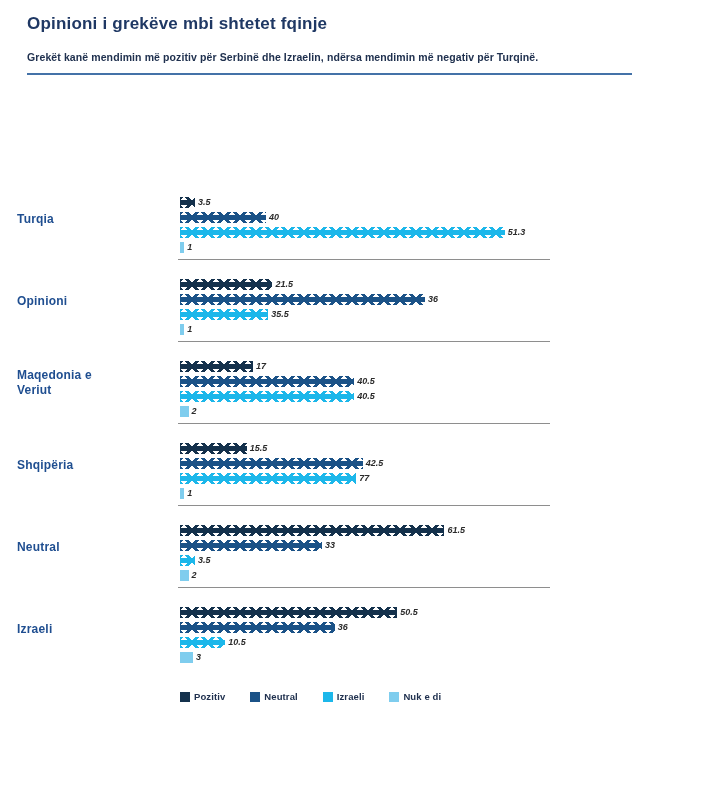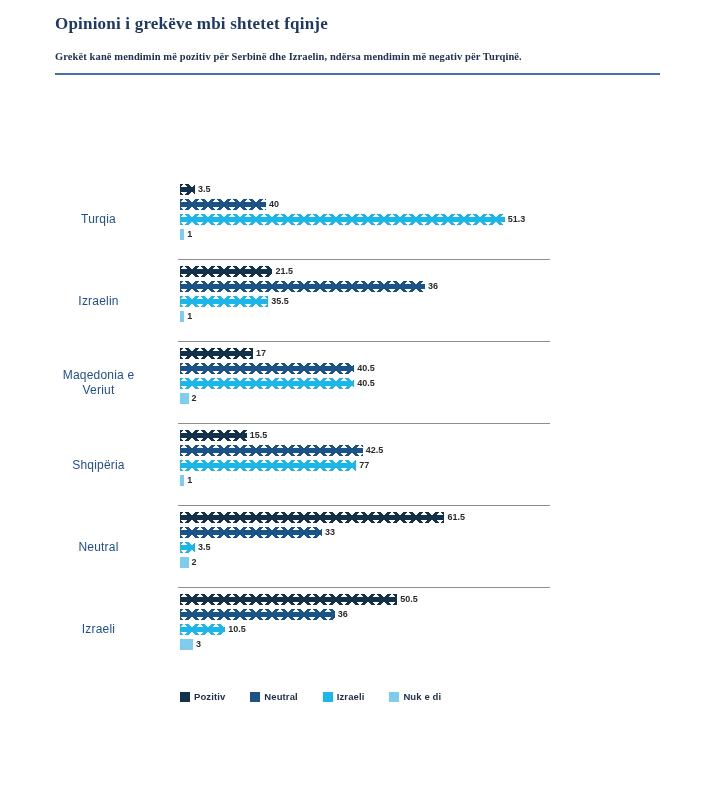--- a/index.html
+++ b/index.html
@@ -10,22 +10,21 @@
   body {
     width: 701px;
     height: 801px;
     font-family: "Liberation Sans", sans-serif;
     overflow: hidden;
     position: relative;
   }
 
   
   .header {
-    padding: 6px 40px 0 55px;
-    font-family: Liberation Serif, serif;
+    padding: 6px 40px 0 27px;
   }
   .chart-title {
     font-size: 17px;
     font-weight: bold;
     color: #1f3864;
     letter-spacing: 0.2px;
     margin: 6px 0 0 0;
     line-height: 24px;
   }
   .chart-subtitle {
@@ -52,37 +51,38 @@
     height: 540px;
   }
 
   .group {
     position: relative;
     height: 82px;
   }
 
   .group-label {
     position: absolute;
-    left: 11px;
+    left: 17px;
     width: 175px;
-    text-align: center;
+    text-align: left;
     color: #1f4e90;
     font-size: 12px;
-    font-weight: normal;
+    font-weight: bold;
     line-height: 15px;
     letter-spacing: 0.2px;
     top: 50%;
     transform: translateY(-50%);
   }
 
   .bars {
     position: absolute;
     left: 180px;
-    top: 4px;
+    top: 17px;
     right: 0;
+    font-style: italic;
   }
 
   .bar-row {
     position: relative;
     height: 15px;
     display: flex;
     align-items: center;
   }
 
   .bar {
@@ -181,21 +181,21 @@
           <span class="bar-value">51.3</span>
         </div>
         <div class="bar-row">
           <div class="bar tiny" style="width: 4.3px; background: rgb(127, 205, 238);"></div>
           <span class="bar-value">1</span>
         </div>
       </div>
       <div class="group-sep" style="background: rgb(142, 142, 142);"></div>
     </div>
     <div class="group">
-      <div class="group-label">Izraelin</div>
+      <div class="group-label">Opinioni</div>
       <div class="bars">
         <div class="bar-row">
           <div class="bar" style="width: 92.45px; background: rgb(20, 49, 76);"></div>
           <span class="bar-value">21.5</span>
         </div>
         <div class="bar-row">
           <div class="bar" style="width: 245.1px; background: rgb(27, 82, 135);"></div>
           <span class="bar-value">36</span>
         </div>
         <div class="bar-row">

